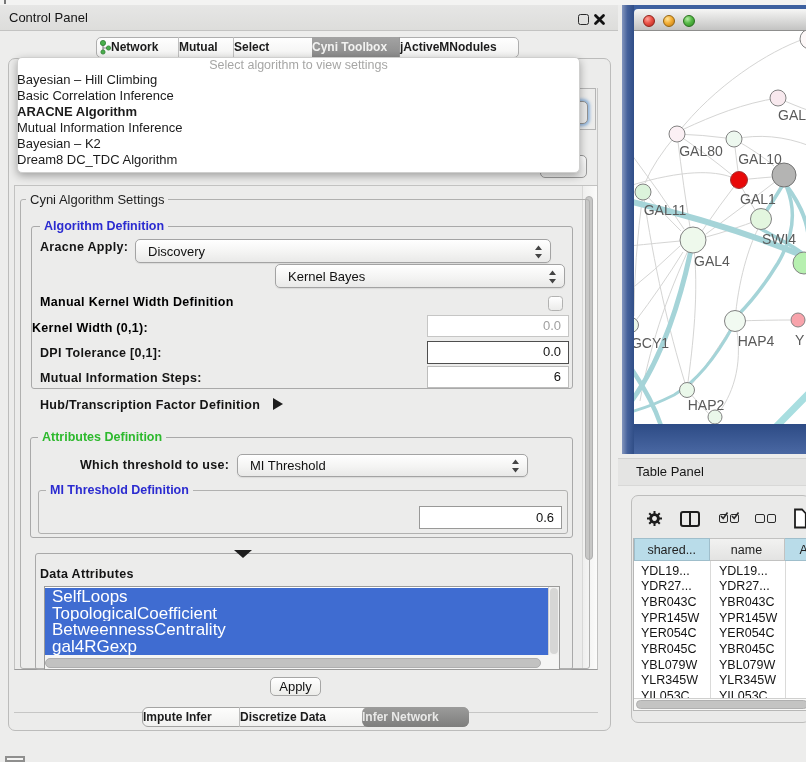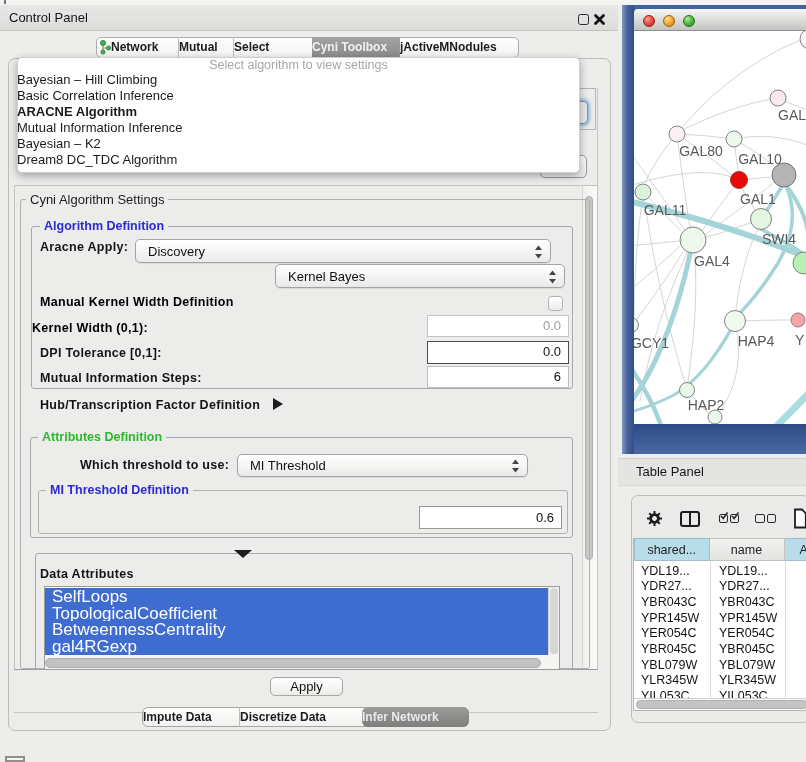--- a/index.html
+++ b/index.html
@@ -108,25 +108,25 @@
 <div class="ab" style="left:44px;top:586px;width:516px;height:84px;border:1px solid #9a9a99;background:#fff"></div>
 <div class="lrow" style="top:588px">SelfLoops</div>
 <div class="lrow" style="top:604.7px">TopologicalCoefficient</div>
 <div class="lrow" style="top:621.4px">BetweennessCentrality</div>
 <div class="lrow" style="top:638.1px">gal4RGexp</div>
 <div class="ab" style="left:548px;top:587px;width:11px;height:68px;background:#f2f2f1;border-left:1px solid #d0d0d0"></div>
 <div class="ab" style="left:549.5px;top:588px;width:8px;height:66px;background:#d6d6d5;border-radius:4px"></div>
 <div class="ab" style="left:45px;top:655px;width:514px;height:14px;background:#f5f5f4"></div>
 <div class="ab" style="left:45px;top:657.5px;width:496px;height:10px;background:#c2c2c1;border:1px solid #aeaeae;border-radius:5px"></div>
 
-<div class="ab" style="left:270px;top:677px;width:73px;height:19px;border:1px solid #a6a6a5;border-radius:5px;background:linear-gradient(#ffffff,#ecece9);font-size:13px;color:#111;text-align:center;line-height:18px">Apply</div>
+<div class="ab" style="left:270px;top:677px;width:51px;height:19px;border:1px solid #a6a6a5;border-radius:5px;background:linear-gradient(#ffffff,#ecece9);font-size:13px;color:#111;text-align:center;line-height:18px">Apply</div>
 
 <div class="ab" style="left:14px;top:712px;width:584px;height:1px;background:#c6c6c5"></div>
 <div class="ab" style="left:142px;top:707px;width:327px;height:20px;border:1px solid #a4a4a3;border-radius:6px;background:linear-gradient(#fdfdfc,#f1f1f0)"></div>
-<div class="seg" style="left:143px;top:707px;width:96px;height:20px;line-height:20px">Impute Data</div>
+<div class="seg" style="left:143px;top:707px;width:96px;height:20px;line-height:20px">Impute Infer</div>
 <div class="seg" style="left:239px;top:707px;width:123px;height:20px;line-height:20px;border-left:1px solid #bdbdbc">Discretize Data</div>
 <div class="seg" style="left:362px;top:707px;width:107px;height:20px;line-height:20px;background:linear-gradient(#9c9c9b,#7e7e7d);color:#e9e9e8;border-radius:6px">Infer Network</div>
 
 <div class="ab" style="left:5px;top:756px;width:20px;height:6px;border:2px solid #8f8f8e;background:#f4f4f3"></div>
 
 <div class="ab" style="left:17px;top:57px;width:563px;height:116px;background:#fff;border:1px solid #cfcfce;border-radius:5px;box-shadow:0 3px 9px rgba(0,0,0,.32)"></div>
 <div class="ab" style="left:17px;top:58px;width:563px;text-align:center;font-size:12.5px;color:#a6a6a5">Select algorithm to view settings</div>
 <div class="ab" style="left:17px;top:72px;font-size:13px;color:#1b1b1b;line-height:16px;white-space:nowrap">Bayesian – Hill Climbing<br>Basic Correlation Inference<br><b>ARACNE Algorithm</b><br>Mutual Information Inference<br>Bayesian – K2<br>Dream8 DC_TDC Algorithm</div>
 
 <div class="ab" style="left:622px;top:5px;width:184px;height:449px;background:#3e61a0"></div>

